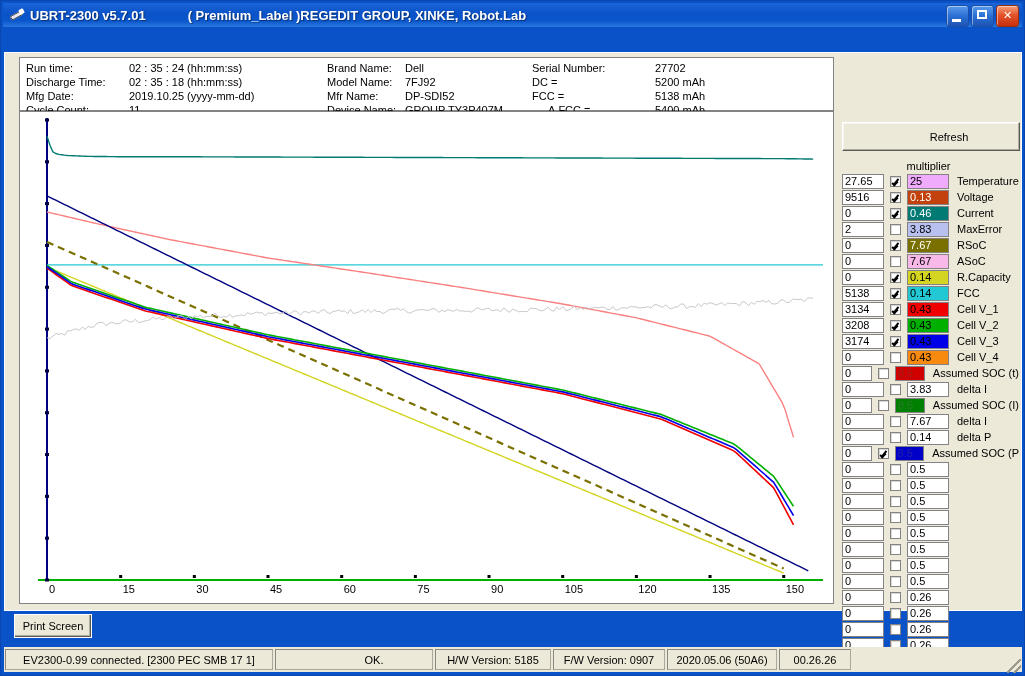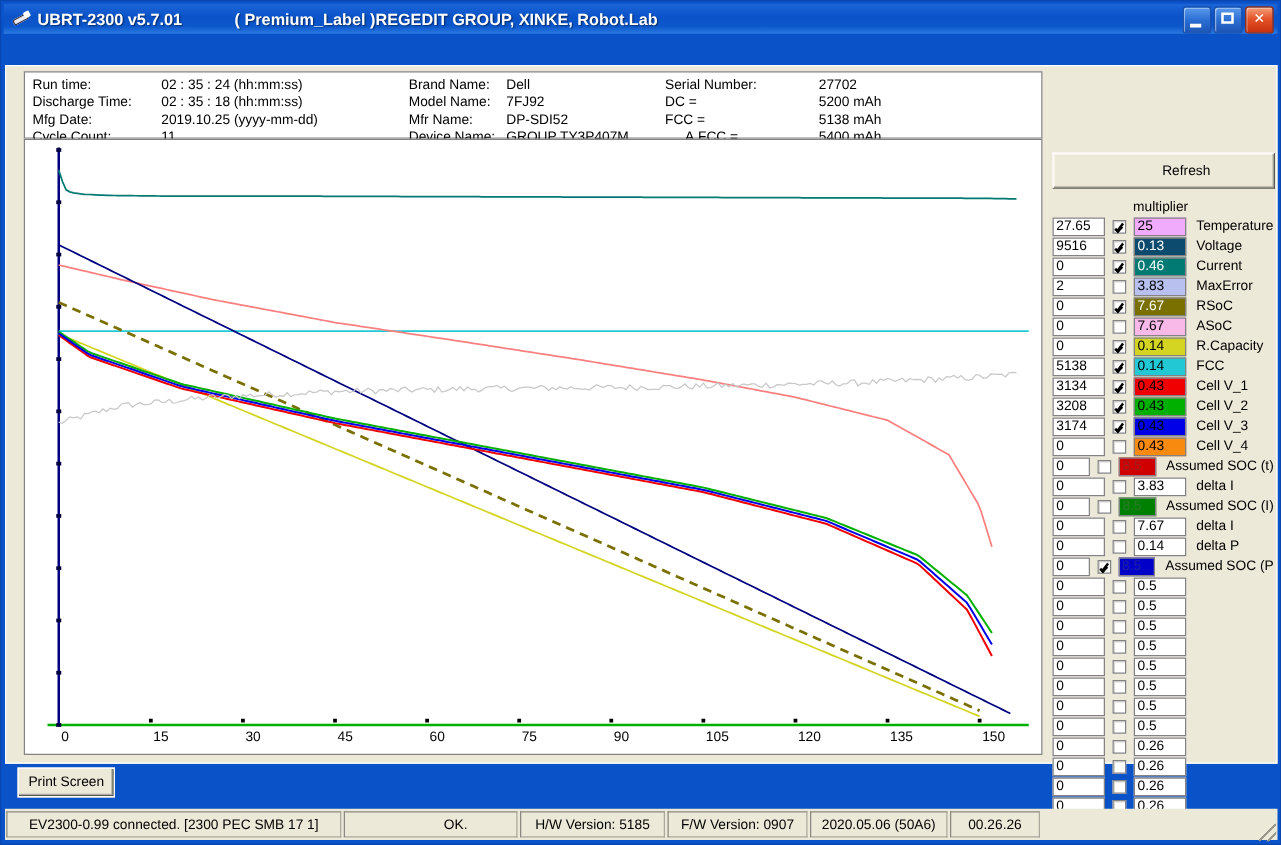--- a/index.html
+++ b/index.html
@@ -308,21 +308,21 @@
       <div class="legend" id="legend">
           <div class="lrow">
             <div class="lval">27.65</div>
             <div class="lchk on"></div>
             <div class="lmult" style="background: #f0abfc; color: rgb(0, 0, 0);">25</div>
             <div class="lname">Temperature</div>
           </div>
           <div class="lrow">
             <div class="lval">9516</div>
             <div class="lchk on"></div>
-            <div class="lmult" style="background: #0c4a6e; color: rgb(255, 255, 255);">0.13</div>
+            <div class="lmult" style="background: #c2410c; color: rgb(255, 255, 255);">0.13</div>
             <div class="lname">Voltage</div>
           </div>
           <div class="lrow">
             <div class="lval">0</div>
             <div class="lchk on"></div>
             <div class="lmult" style="background: rgb(0, 122, 114); color: rgb(255, 255, 255);">0.46</div>
             <div class="lname">Current</div>
           </div>
           <div class="lrow">
             <div class="lval">2</div>
@@ -489,20 +489,20 @@
         </div>
     </div>
   </div>
 
   <div class="printbtn">
     <span>Print Screen</span>
   </div>
 
   <div class="statusbar" id="statusbar">
       <div class="scell" style="width: 268px;">EV2300-0.99 connected. [2300  PEC  SMB  17 1]</div>
-      <div class="scell" style="width: 139px; padding-left: 40px;">OK.</div>
+      <div class="scell" style="width: 158px; padding-left: 40px;">OK.</div>
       <div class="scell" style="width: 116px;">H/W Version: 5185</div>
       <div class="scell" style="width: 112px;">F/W Version: 0907</div>
       <div class="scell" style="width: 110px;">2020.05.06  (50A6)</div>
       <div class="scell" style="width: 72px;">00.26.26</div>
     </div>
   <div class="grip"></div>
 </div>
 
 </body></html>

